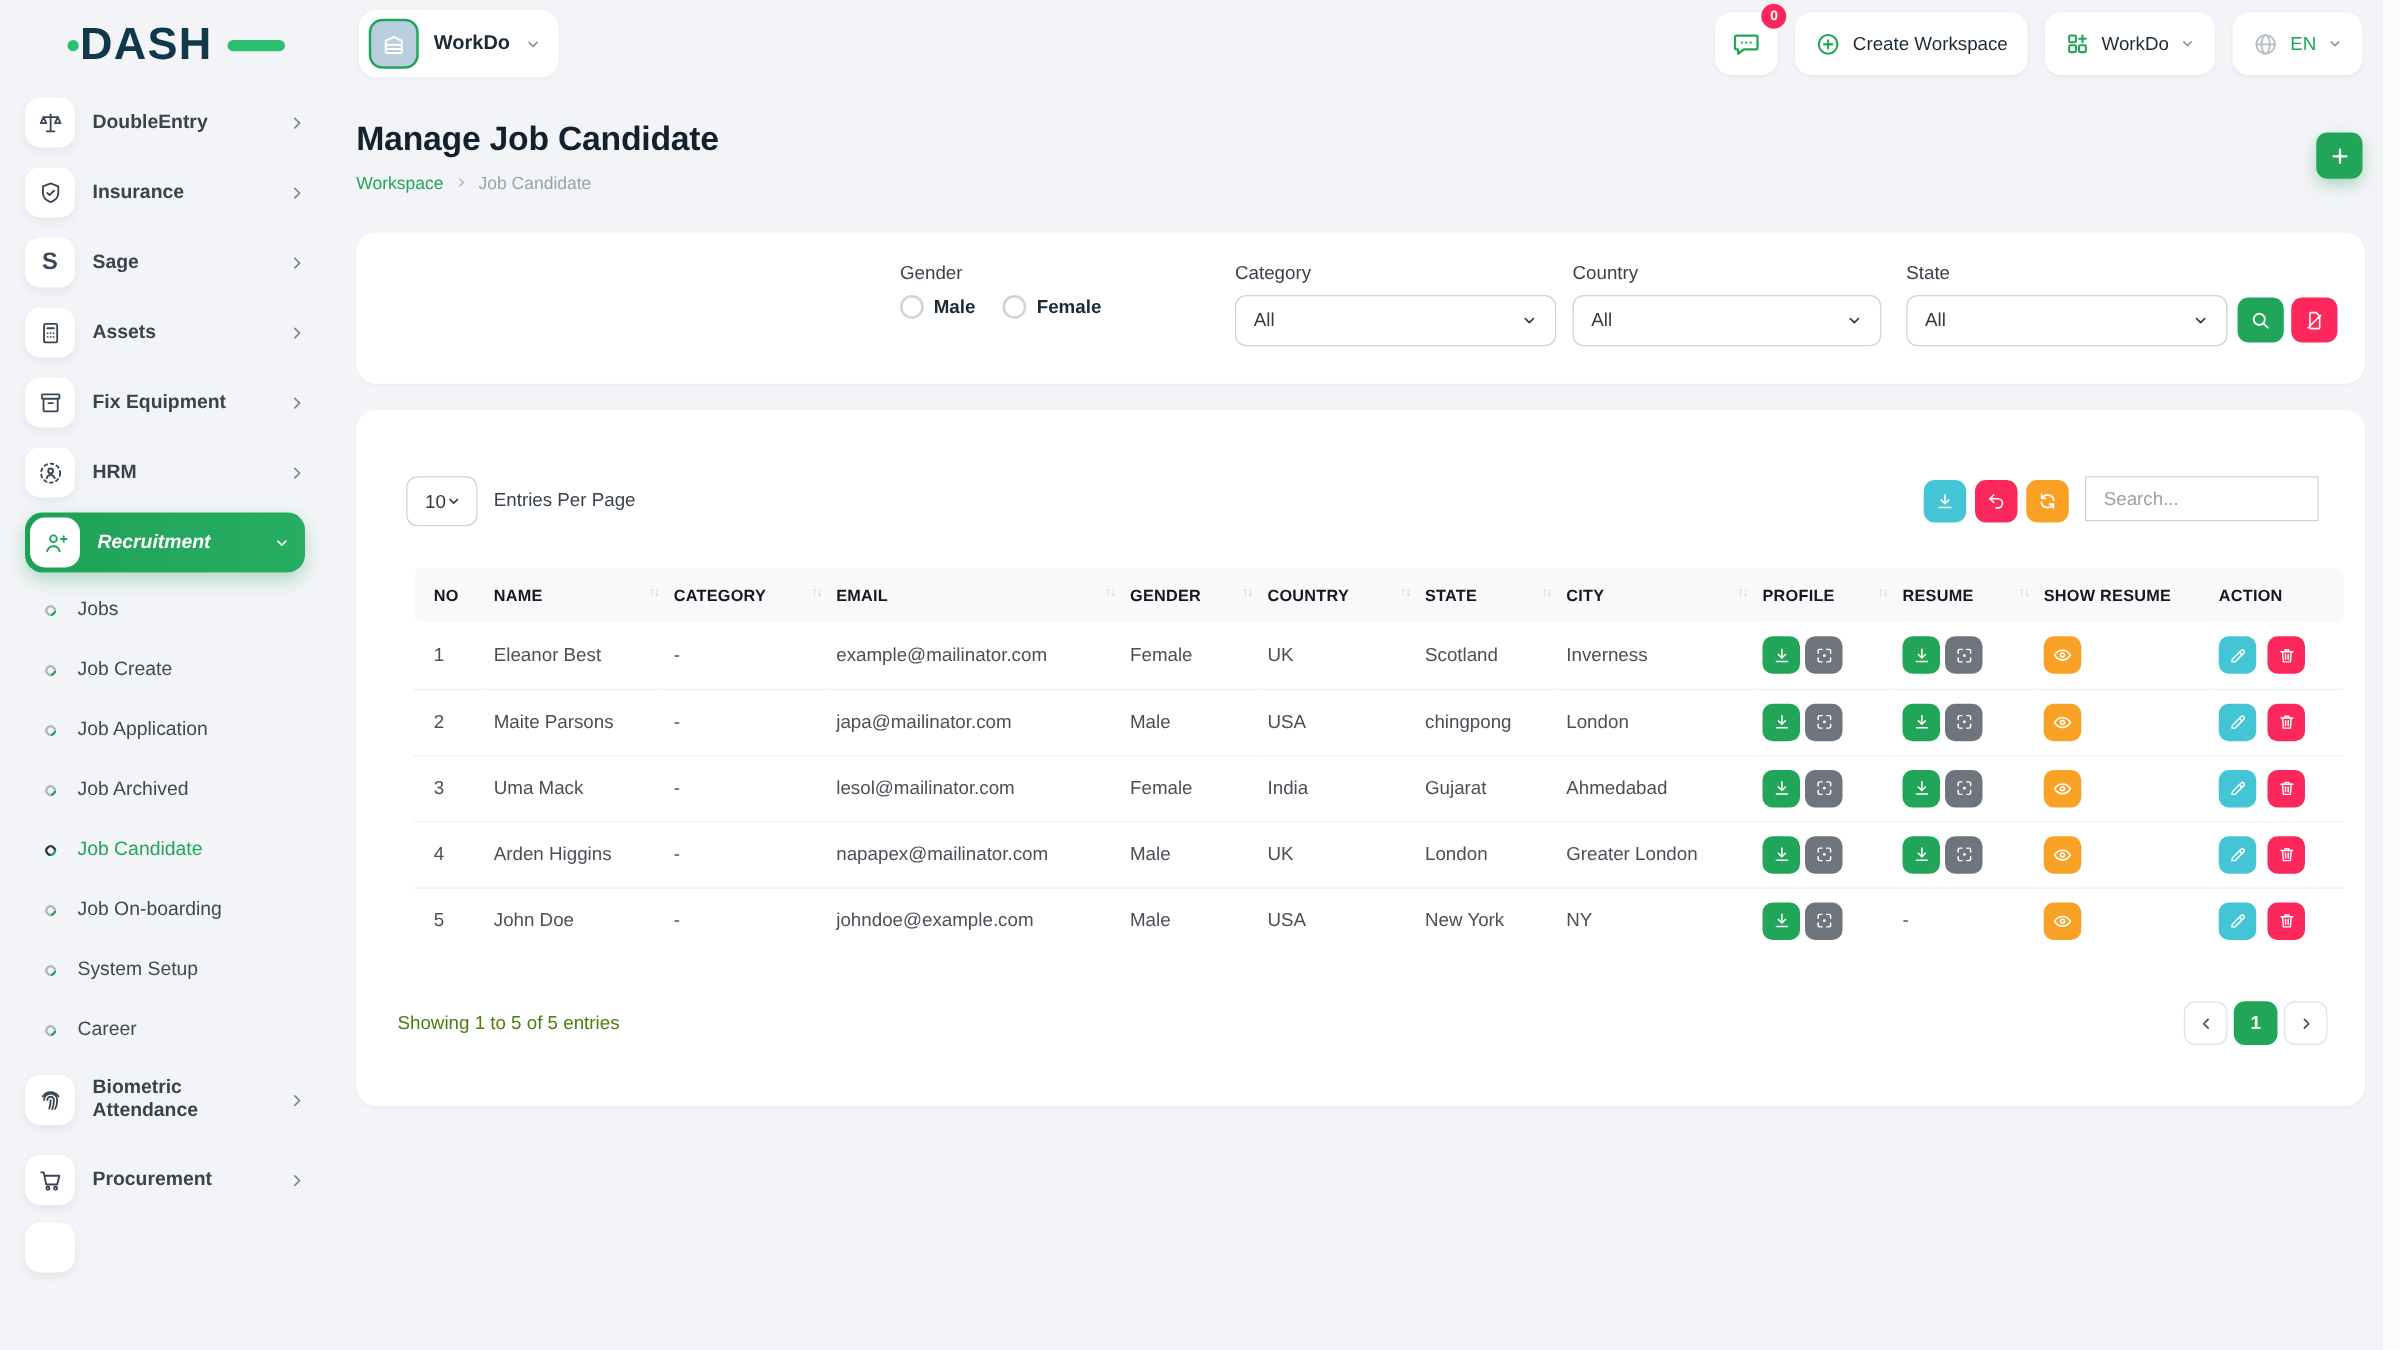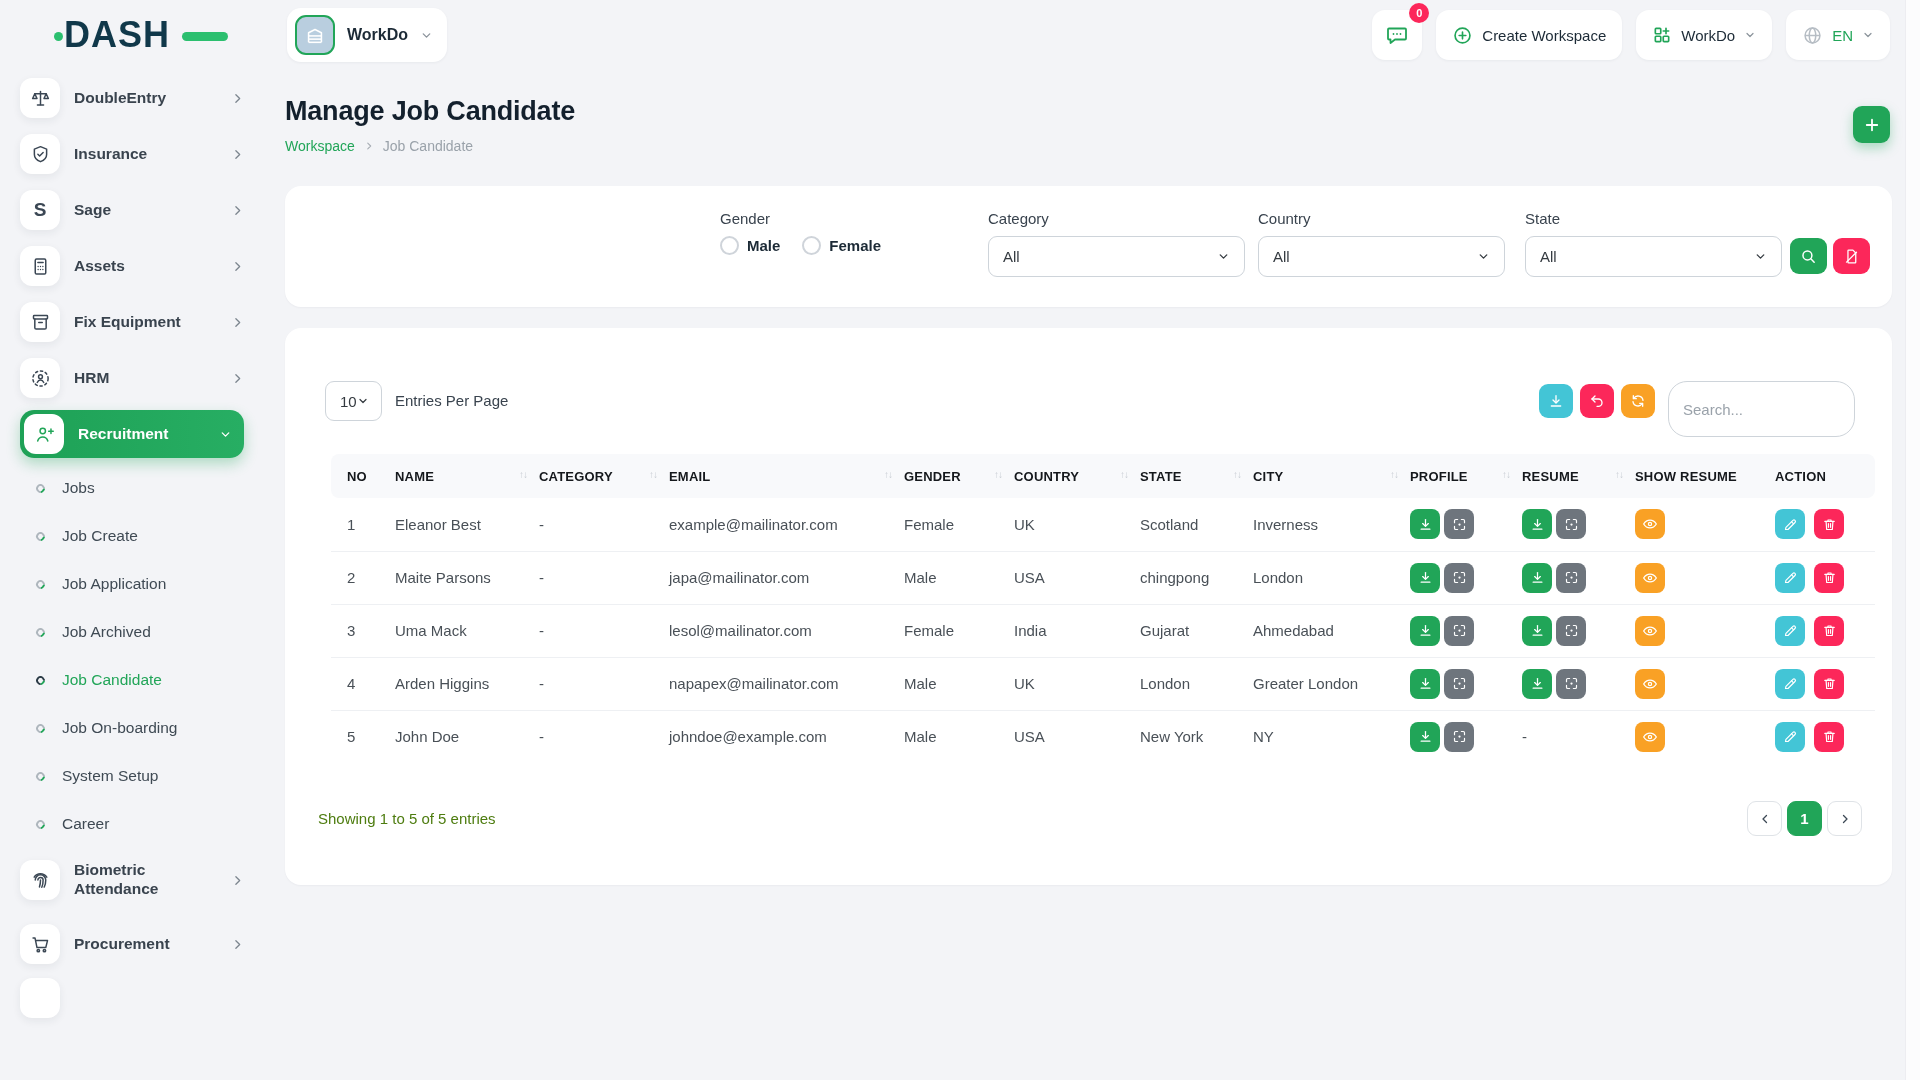--- a/index.html
+++ b/index.html
@@ -42,21 +42,21 @@
   
   .sidebar { position:absolute; left:0; top:70px; bottom:0; width:260px; padding:4px 16px 0 20px; overflow:hidden; }
   .nav-item { display:flex; align-items:center; gap:14px; height:48px; margin-bottom:8px; cursor:pointer; }
   .icon-box { flex:0 0 40px; width:40px; height:40px; border-radius:12px; background:#fff;
     box-shadow:0 3px 8px rgba(25,40,60,.07); display:flex; align-items:center; justify-content:center; color:#3b4754; }
   .nav-label { flex:1; font-size:15.5px; font-weight:600; color:#39434e; line-height:1.2; }
   .nav-chev { color:#7c868f; }
   .nav-item.active { background:linear-gradient(90deg,#1ea156,#27ae63); border-radius:14px; height:48px;
     box-shadow:0 6px 14px rgba(34,165,91,.32); padding-right:12px; margin-bottom:6px; }
   .nav-item.active .icon-box { box-shadow:none; color:#21a558; margin-left:4px; }
-  .nav-item.active .nav-label { color:#fff; font-weight:700; }
+  .nav-item.active .nav-label { color:#fff; font-weight:700;font-style:italic; }
   .nav-item.active .nav-chev { color:#fff; }
   .nav-item.two-line { height:64px; }
   .s-letter { font-size:19px; font-weight:600; color:#3b4754; }
 
   .submenu { list-style:none; padding-left:16px; }
   .submenu-item { display:flex; align-items:center; gap:17px; height:48px; cursor:pointer; }
   .bullet { width:9px; height:9px; border-radius:50%; border:2px solid #aeb6bd; border-bottom-color:#21a558; transform:rotate(-45deg); }
   .submenu-item.active .bullet { border-color:#2b3b46; border-bottom-color:#21a558; }
   .submenu-label { font-size:15.5px; color:#3f4a54; }
   .submenu-item.active .submenu-label { color:#21a558; }
@@ -88,22 +88,22 @@
   .select .chev { color:#343a40; }
   .sq-btn { position:absolute; width:37px; height:36px; border-radius:9px; color:#fff;
     display:flex; align-items:center; justify-content:center; }
   .bg-green { background:#21a558; } .bg-pink { background:#fc275a; } .bg-cyan { background:#43c5d6; }
   .bg-orange { background:#f9a125; } .bg-gray { background:#6e757d; }
 
   
   .entries-select { left:40px; top:53px; width:57px; height:40px; }
   .entries-label { position:absolute; left:110px; top:64px; font-size:15px; color:#39434e; }
   .tool-btn { top:56px; width:34px; height:34px; border-radius:9px; }
-  .search-input { position:absolute; left:1383px; top:53px; width:187px; height:56px; border:1px solid #ced4da;
-    border-radius:19px; padding:0 14px; font-size:15px; color:#343a40; outline:none; font-family:inherit; }
+  .search-input { position:absolute; left:1383px; top:53px; width:187px; height:36px; border:1px solid #ced4da;
+    border-radius:0; padding:0 14px; font-size:15px; color:#343a40; outline:none; font-family:inherit; }
   .search-input::placeholder { color:#9aa2aa; }
 
   
   .table-wrap { position:absolute; left:46px; right:30px; top:126px; }
   table { width:100%; border-collapse:collapse; table-layout:fixed; }
   thead th { background:#f8f9fb; font-size:13px; font-weight:700; color:#15181c; text-align:left;
     padding:15px 8px 14px; position:relative; letter-spacing:.2px; }
   thead th:first-child { padding-left:16px; border-radius:8px 0 0 8px; }
   thead th:last-child { border-radius:0 8px 8px 0; }
   .sort { position:absolute; right:4px; top:15px; font-size:10px; color:#c8cdd3; letter-spacing:-1px; }

